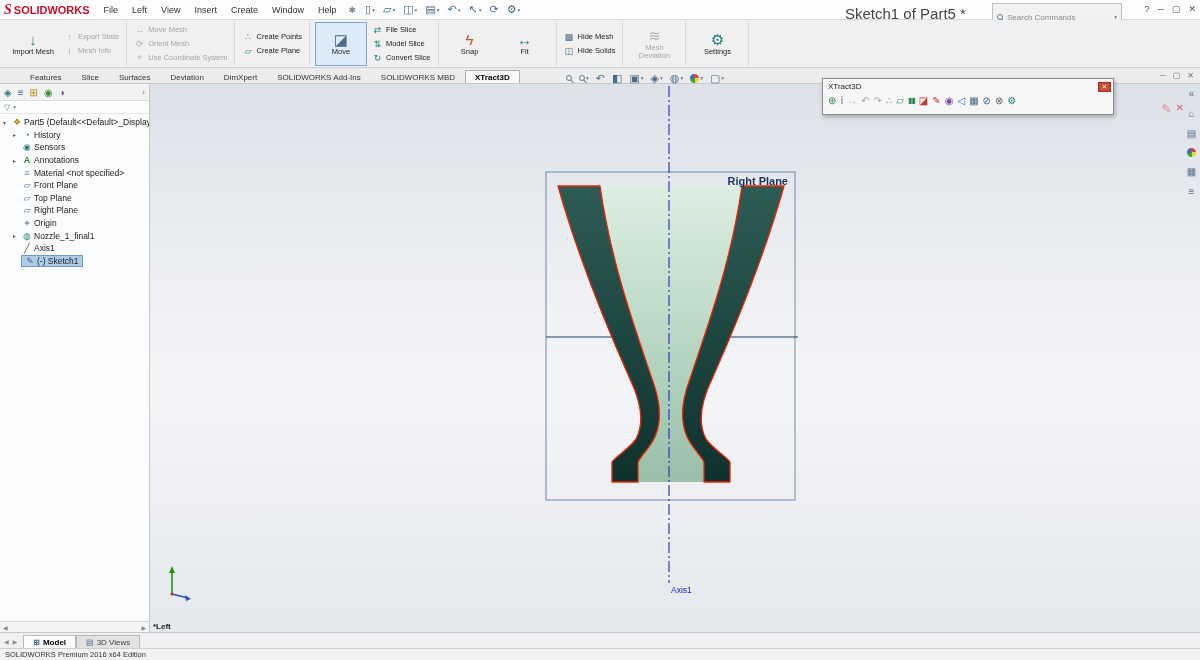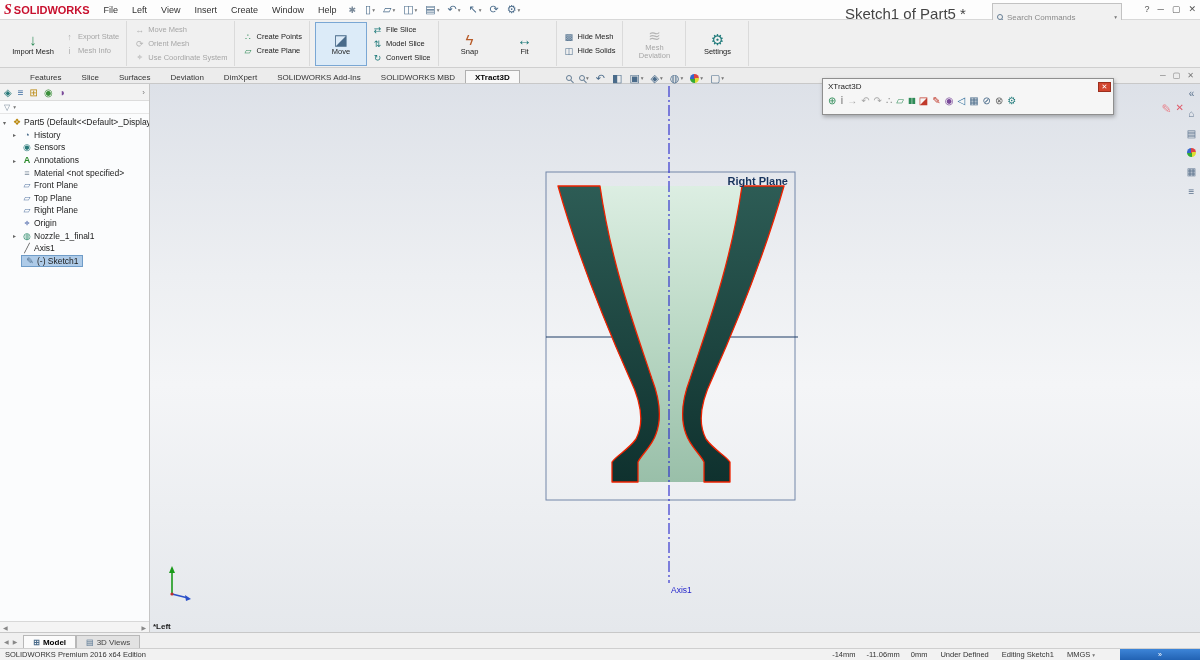--- a/index.html
+++ b/index.html
@@ -483,29 +483,13 @@
     <span>Model</span>
   </div>
   <div class="btab">
     <span class="ic">▤</span>
     <span>3D Views</span>
   </div>
 </div>
 
 <div class="statusbar">
   <span>SOLIDWORKS Premium 2016 x64 Edition</span>
-  <div class="status-right">
-    <div class="coords">
-      <span>-14mm</span>
-      <span>-11.06mm</span>
-      <span>0mm</span>
-    </div>
-    <span>Under Defined</span>
-    <span>Editing Sketch1</span>
-    <span class="units">
-      <span>MMGS</span>
-      <span class="caret">▾</span>
-    </span>
-    <span class="blue-tab">
-      <span>»</span>
-    </span>
-  </div>
 </div>
 
 </body></html>

